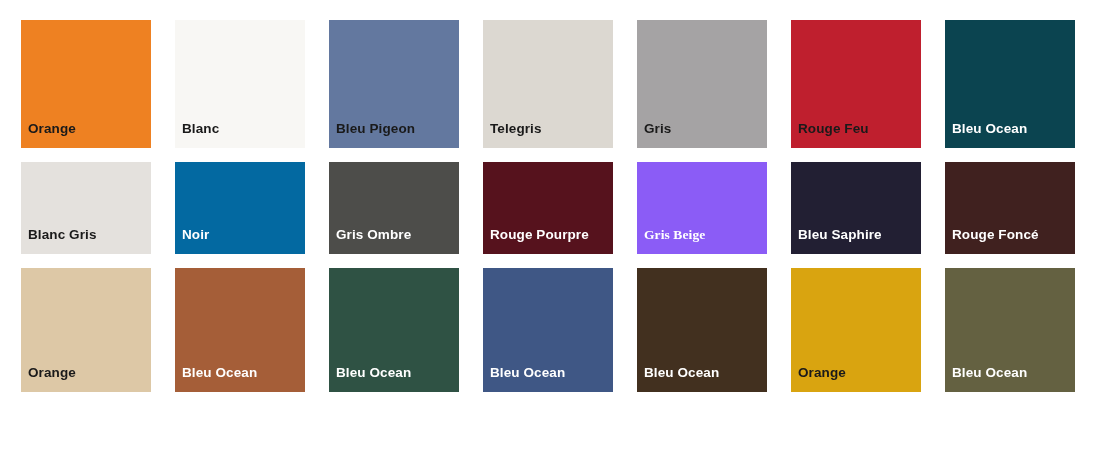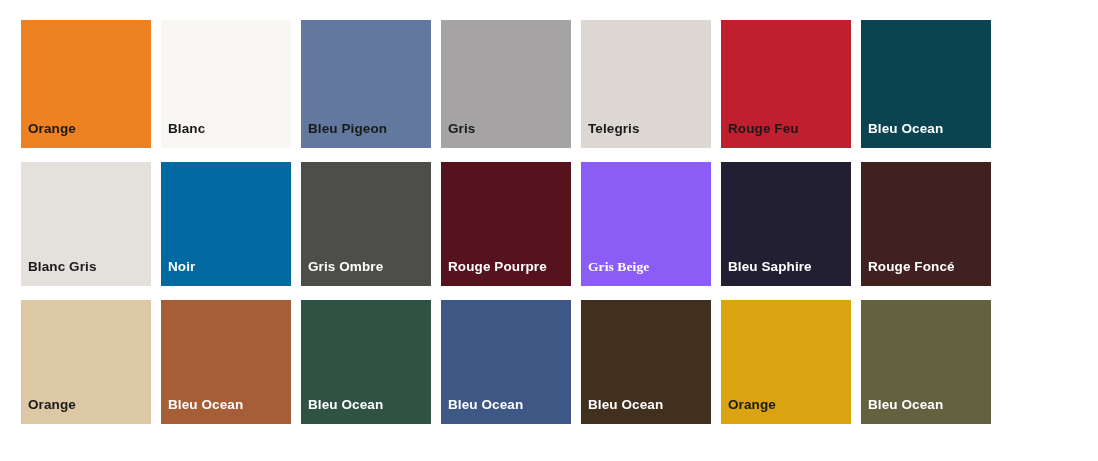--- a/index.html
+++ b/index.html
@@ -20,28 +20,28 @@
     height: 461px;
     box-sizing: border-box;
     padding: 20px 0 0 21px;
   }
   .swatch-row {
     display: flex;
     flex-direction: row;
     align-items: flex-start;
   }
   .swatch-row.row-0 { height: 128px; margin-bottom: 14px; }
-  .swatch-row.row-1 { height: 124px; margin-bottom: 14px; }
+  .swatch-row.row-1 { height: 92px; margin-bottom: 14px; }
   .swatch-row.row-2 { height: 124px; }
 
   .swatch {
     position: relative;
     width: 130px;
     height: 100%;
-    margin-right: 10px;
+    margin-right: 24px;
     box-sizing: border-box;
     flex: 0 0 130px;
     overflow: hidden;
     text-align: right;
   }
   .swatch.empty {
     background: transparent;
   }
   .swatch-label {
     position: absolute;
@@ -63,25 +63,25 @@
     <div class="swatch-row row-0">
       <div class="swatch" style="background-color: rgb(238, 129, 34);">
         <span class="swatch-label dark-text">Orange</span>
       </div>
       <div class="swatch" style="background-color: rgb(248, 247, 244);">
         <span class="swatch-label dark-text">Blanc</span>
       </div>
       <div class="swatch" style="background-color: rgb(99, 120, 159);">
         <span class="swatch-label dark-text">Bleu Pigeon</span>
       </div>
+      <div class="swatch" style="background-color: rgb(220, 216, 209);">
+        <span class="swatch-label dark-text">Telegris</span>
+      </div>
       <div class="swatch" style="background-color: rgb(165, 163, 164);">
         <span class="swatch-label dark-text">Gris</span>
-      </div>
-      <div class="swatch" style="background-color: rgb(220, 216, 209);">
-        <span class="swatch-label dark-text">Telegris</span>
       </div>
       <div class="swatch" style="background-color: rgb(191, 31, 46);">
         <span class="swatch-label dark-text">Rouge Feu</span>
       </div>
       <div class="swatch" style="background-color: rgb(11, 68, 80);">
         <span class="swatch-label light-text">Bleu Ocean</span>
       </div>
     </div>
     <div class="swatch-row row-1">
       <div class="swatch" style="background-color: rgb(228, 225, 221);">

